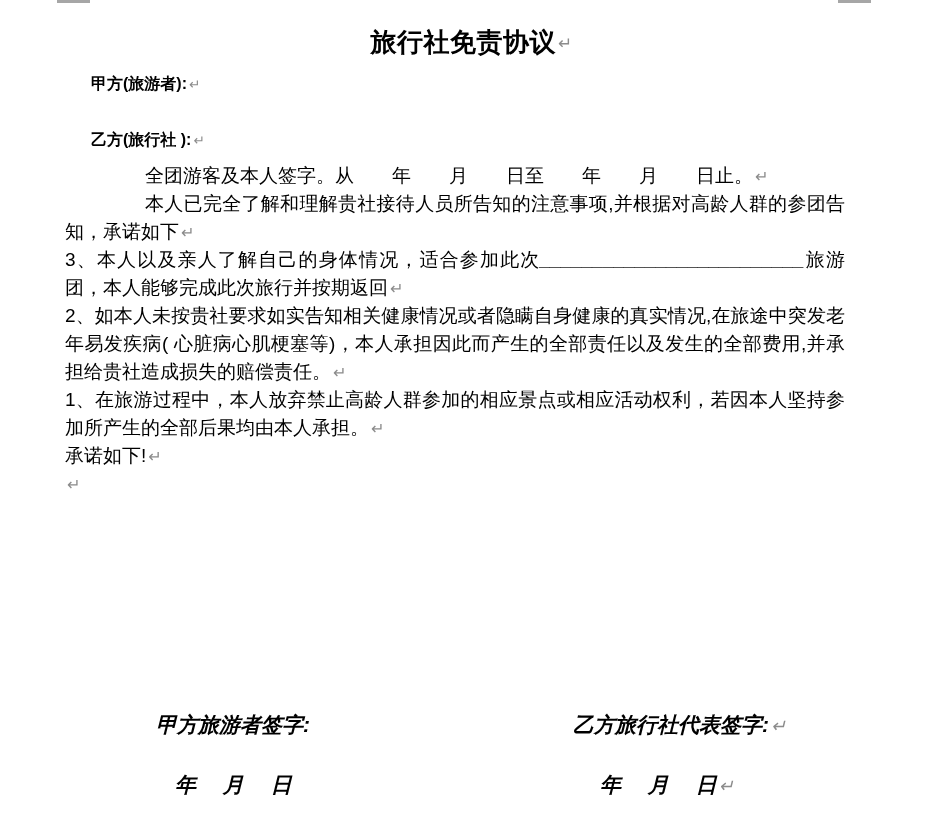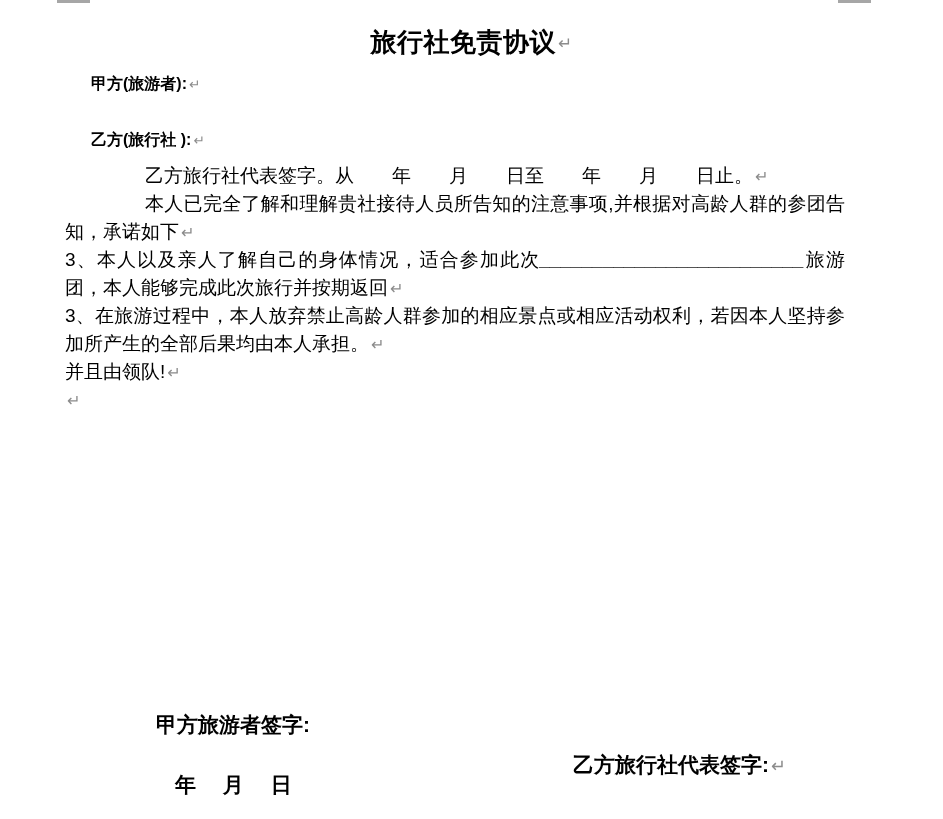--- a/index.html
+++ b/index.html
@@ -69,23 +69,24 @@
     display: inline-block;
   }
   .doc-title .pilcrow { font-size: 0.65em; vertical-align: 2px; }
 
   .sig-label, .sig-date {
     position: absolute;
     font-size: 21px;
     line-height: 26px;
     font-weight: 700;
     white-space: pre;
+    font-style: italic;
   }
   .sig-a-label { left: 156px; top: 712px; }
-  .sig-b-label { left: 573px; top: 752px; }
+  .sig-b-label { left: 573px; top: 712px; }
   .sig-a-date  { left: 175px; top: 772px; }
   .sig-b-date  { left: 600px; top: 772px; }
 
   .blank-line { letter-spacing: 0; font-style: italic; }
 </style>
 </head>
 <body>
 
 <div class="page">
 
@@ -93,38 +94,40 @@
   <div class="margin-mark right"></div>
 
   <h1 class="doc-title"><span>旅行社免责协议</span><span class="pilcrow">↵</span></h1>
 
   <div class="party-label party-a"><span>甲方(旅游者):</span><span class="pilcrow">↵</span></div>
 
   <div class="party-label party-b"><span>乙方(旅行社  ):</span><span class="pilcrow">↵</span></div>
 
   <div class="body-text">
 
-    <p class="para indent"><span>乙方旅行社代表签字。从　　年　　月　　日至　　年　　月　　日止。</span><span class="pilcrow">↵</span></p>
+    <p class="para indent"><span>全团游客及本人签字。从　　年　　月　　日至　　年　　月　　日止。</span><span class="pilcrow">↵</span></p>
 
     <p class="para indent"><span>本人已完全了解和理解贵社接待人员所告知的注意事项,并根据对高龄人群的参团告知，承诺如下</span><span class="pilcrow">↵</span></p>
 
     <p class="para"><span>3、本人以及亲人了解自己的身体情况，适合参加此次</span><span class="blank-line">_________________________</span><span>旅游团，本人能够完成此次旅行并按期返回</span><span class="pilcrow">↵</span></p>
 
+    <p class="para"><span>2、如本人未按贵社要求如实告知相关健康情况或者隐瞒自身健康的真实情况,在旅途中突发老年易发疾病( 心脏病心肌梗塞等)，本人承担因此而产生的全部责任以及发生的全部费用,并承担给贵社造成损失的赔偿责任。</span><span class="pilcrow">↵</span></p>
 
-    <p class="para"><span>3、在旅游过程中，本人放弃禁止高龄人群参加的相应景点或相应活动权利，若因本人坚持参加所产生的全部后果均由本人承担。</span><span class="pilcrow">↵</span></p>
+    <p class="para"><span>1、在旅游过程中，本人放弃禁止高龄人群参加的相应景点或相应活动权利，若因本人坚持参加所产生的全部后果均由本人承担。</span><span class="pilcrow">↵</span></p>
 
 
 
 
-    <p class="para"><span>并且由领队!</span><span class="pilcrow">↵</span></p>
+    <p class="para"><span>承诺如下!</span><span class="pilcrow">↵</span></p>
 
     <p class="para empty"><span class="pilcrow">↵</span></p>
 
   </div>
 
   <div class="sig-label sig-a-label"><span>甲方旅游者签字:</span></div>
 
   <div class="sig-label sig-b-label"><span>乙方旅行社代表签字:</span><span class="pilcrow">↵</span></div>
 
   <div class="sig-date sig-a-date"><span>年　 月　 日</span></div>
 
+  <div class="sig-date sig-b-date"><span>年　 月　 日</span><span class="pilcrow">↵</span></div>
 
 </div>
 
 </body></html>

